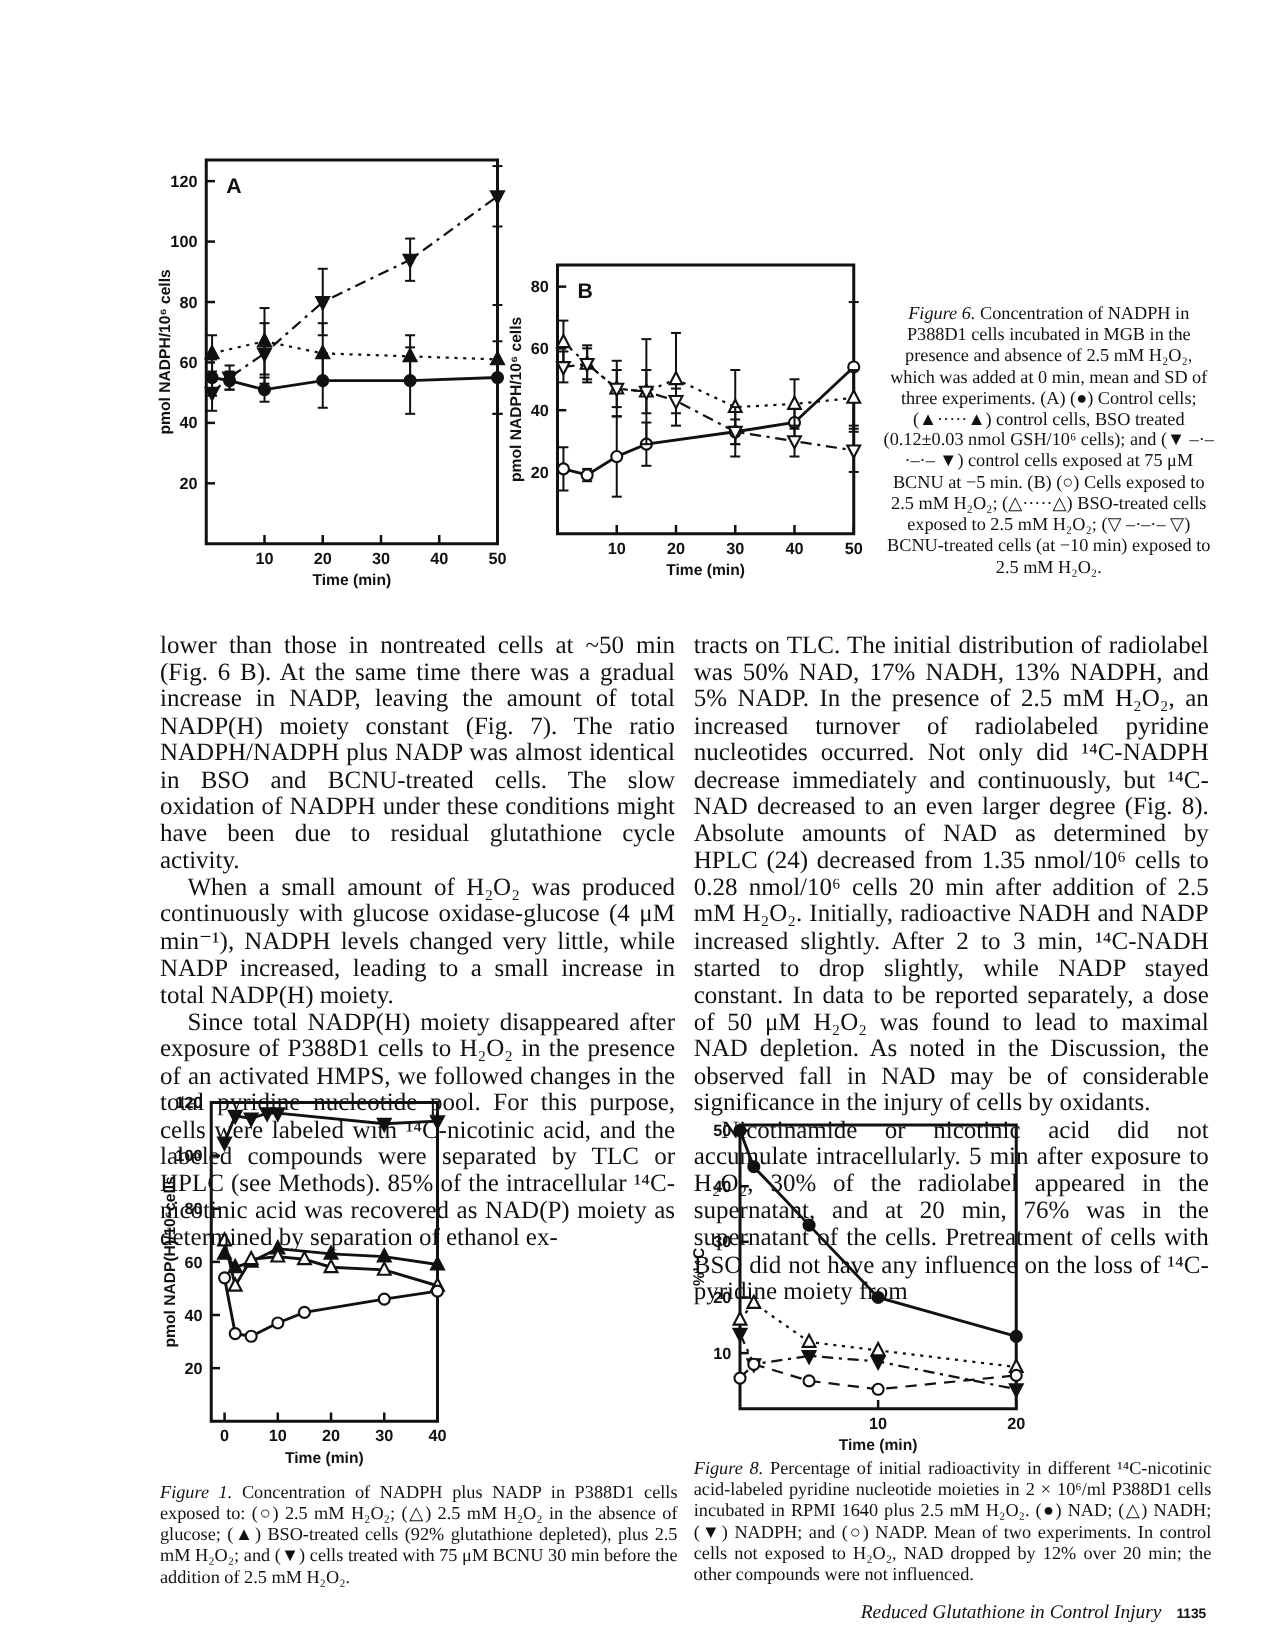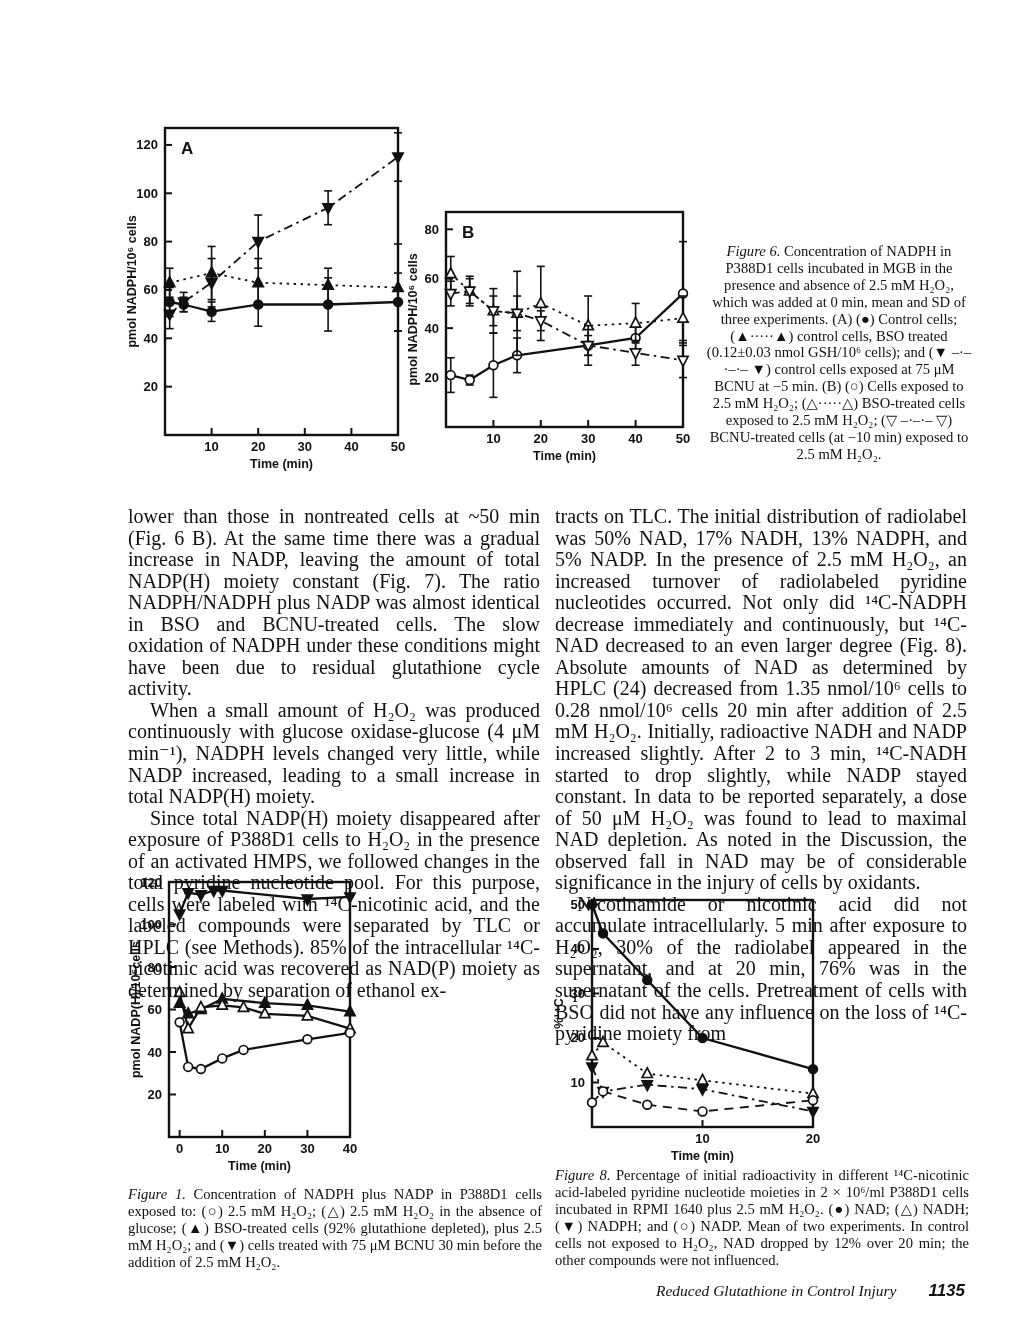--- a/index.html
+++ b/index.html
@@ -27,21 +27,21 @@
   .bodycol p.indent{text-indent:22px;}
   .fig6cap{left:705px;top:243px;width:268px;}
   .fig7cap{left:128px;top:1186px;width:414px;text-align:justify;}
   .fig8cap{left:555px;top:1167px;width:414px;text-align:justify;}
   .footer{
     position:absolute;right:55px;top:1281px;
     font-size:15.5px;
     white-space:nowrap;
   }
   .footer .rt{font-style:italic;}
-  .footer .pn{font-family:"Liberation Sans","DejaVu Sans",sans-serif;font-weight:bold;margin-left:32px;font-size:17px;font-style:italic;}
+  .footer .pn{font-family:"Liberation Sans","DejaVu Sans",sans-serif;font-weight:bold;margin-left:12px;font-size:11px;}
 </style>
 </head>
 <body>
 
 <div class="page">
 
   <svg id="charts" width="1020" height="1320">
       <g>
         <rect x="165" y="128" width="233" height="307" fill="none" stroke="#111111" stroke-width="2.4"></rect>
         <line x1="211.6" y1="435" x2="211.6" y2="428" stroke="#111111" stroke-width="2"></line>

